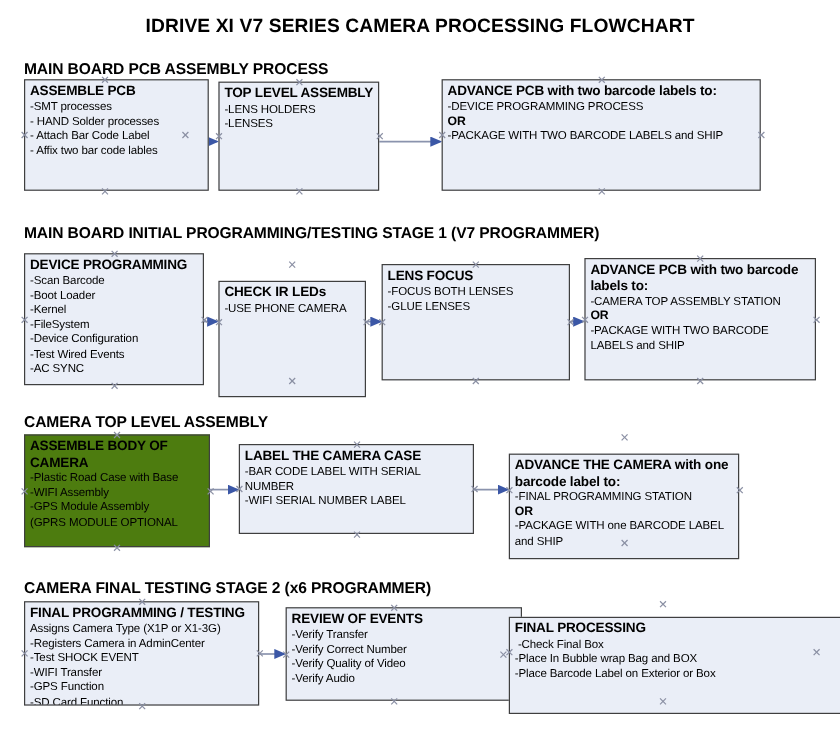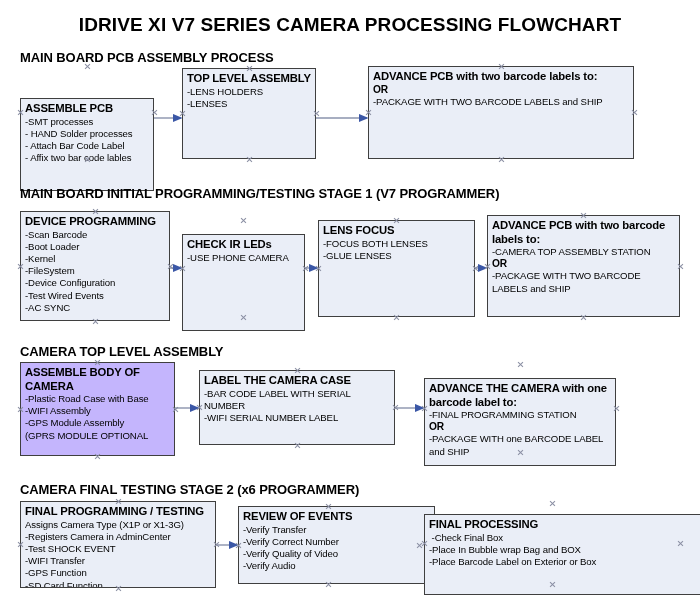--- a/index.html
+++ b/index.html
@@ -20,21 +20,21 @@
     left: 0; top: 0;
     width: 700px;
     height: 610px;
   }
   .page-title {
     position: absolute;
     left: 0;
     top: 14px;
     width: 700px;
     text-align: center;
-    font-size: 19px;
+    font-size: 16px;
     font-weight: bold;
     letter-spacing: 0.1px;
   }
   .section-title {
     position: absolute;
     font-size: 13px;
     font-weight: bold;
     white-space: nowrap;
     letter-spacing: -0.1px;
   }
@@ -112,39 +112,40 @@
         <line x1="305" y1="268" x2="317" y2="268" stroke="#8a93ad" stroke-width="1.4" marker-end="url(#arrowhead)"></line>
         <line x1="475" y1="268" x2="486" y2="268" stroke="#8a93ad" stroke-width="1.4" marker-end="url(#arrowhead)"></line>
         <line x1="175" y1="408" x2="198" y2="408" stroke="#8a93ad" stroke-width="1.4" marker-end="url(#arrowhead)"></line>
         <line x1="395" y1="408" x2="423" y2="408" stroke="#8a93ad" stroke-width="1.4" marker-end="url(#arrowhead)"></line>
         <line x1="216" y1="545" x2="237" y2="545" stroke="#8a93ad" stroke-width="1.4" marker-end="url(#arrowhead)"></line>
         <line x1="419" y1="545" x2="423" y2="545" stroke="#8a93ad" stroke-width="1.4" marker-end="url(#arrowhead)"></line>
       </g>
   </svg>
 
   <div id="nodes-layer">
-      <div class="node" style="left: 20px; top: 66px; width: 134px; height: 93px; background: rgb(234, 238, 247); border-color: rgb(63, 63, 63); margin-top: 32px;">
+      <div class="node" style="left: 20px; top: 66px; width: 154px; height: 93px; background: rgb(234, 238, 247); border-color: rgb(63, 63, 63);">
         <div class="node-title">ASSEMBLE PCB</div>
         <div class="node-lines">
           <div>-SMT processes</div>
           <div>- HAND Solder processes</div>
           <div>- Attach Bar Code Label</div>
           <div>- Affix two bar code lables</div>
         </div>
       </div>
       <div class="node" style="left: 182px; top: 68px; width: 134px; height: 91px; background: rgb(234, 238, 247); border-color: rgb(63, 63, 63);">
         <div class="node-title">TOP LEVEL ASSEMBLY</div>
         <div class="node-lines">
           <div>-LENS HOLDERS</div>
           <div>-LENSES</div>
         </div>
       </div>
       <div class="node" style="left: 368px; top: 66px; width: 266px; height: 93px; background: rgb(234, 238, 247); border-color: rgb(63, 63, 63);">
         <div class="node-title">ADVANCE PCB with two barcode labels to:</div>
         <div class="node-lines">
+          <div>-DEVICE PROGRAMMING PROCESS</div>
           <div class="emph">OR</div>
           <div>-PACKAGE WITH TWO BARCODE LABELS and SHIP</div>
         </div>
       </div>
       <div class="node" style="left: 20px; top: 211px; width: 150px; height: 110px; background: rgb(234, 238, 247); border-color: rgb(63, 63, 63);">
         <div class="node-title">DEVICE PROGRAMMING</div>
         <div class="node-lines">
           <div>-Scan Barcode</div>
           <div>-Boot Loader</div>
           <div>-Kernel</div>
@@ -168,21 +169,21 @@
         </div>
       </div>
       <div class="node" style="left: 487px; top: 215px; width: 193px; height: 102px; background: rgb(234, 238, 247); border-color: rgb(63, 63, 63);">
         <div class="node-title">ADVANCE PCB with two barcode labels to:</div>
         <div class="node-lines">
           <div>-CAMERA TOP ASSEMBLY STATION</div>
           <div class="emph">OR</div>
           <div>-PACKAGE WITH TWO BARCODE LABELS and SHIP</div>
         </div>
       </div>
-      <div class="node" style="left: 20px; top: 362px; width: 155px; height: 94px; background: #c4b5fd; border-color: rgb(63, 63, 63);">
+      <div class="node" style="left: 20px; top: 362px; width: 155px; height: 94px; background: #4d7c0f; border-color: rgb(63, 63, 63);">
         <div class="node-title">ASSEMBLE BODY OF CAMERA</div>
         <div class="node-lines">
           <div>-Plastic Road Case with Base</div>
           <div>-WIFI Assembly</div>
           <div>-GPS Module Assembly</div>
           <div>(GPRS MODULE OPTIONAL</div>
         </div>
       </div>
       <div class="node" style="left: 199px; top: 370px; width: 196px; height: 75px; background: rgb(234, 238, 247); border-color: rgb(63, 63, 63);">
         <div class="node-title">LABEL THE CAMERA CASE</div>

